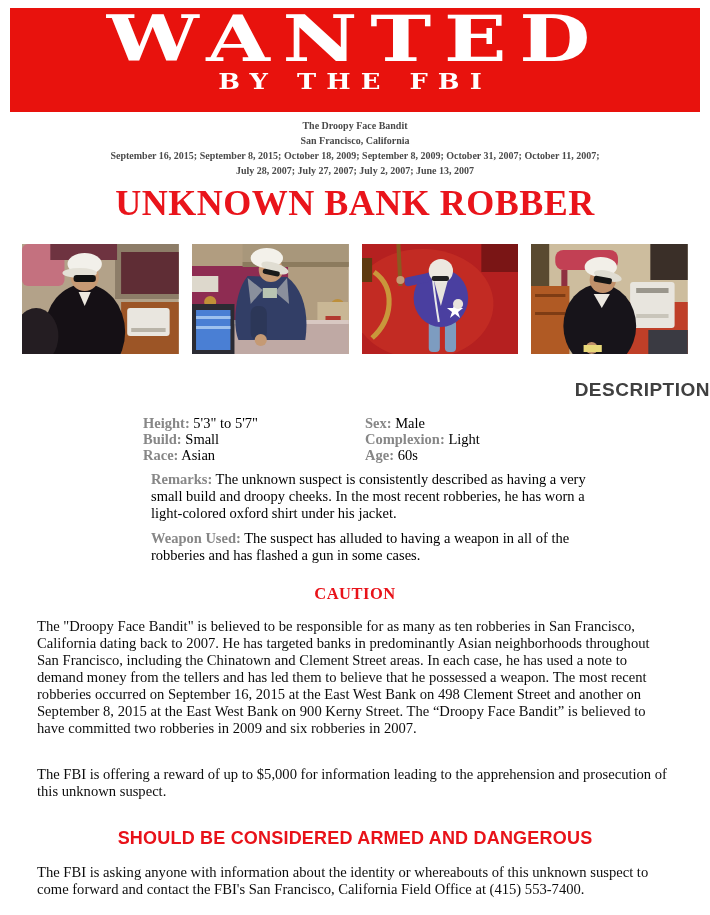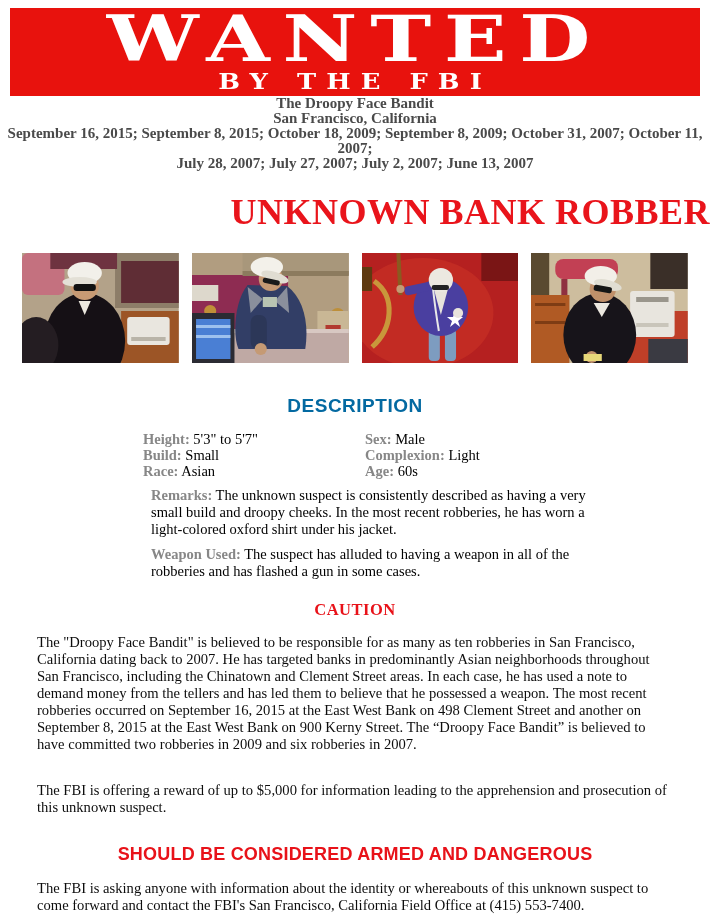--- a/index.html
+++ b/index.html
@@ -10,21 +10,21 @@
     margin: 0 auto;
     background: #ffffff;
     font-family: "Liberation Serif", serif;
     color: #111111;
     overflow: hidden;
   }
 
   
   .banner {
     margin: 8px 10px 0 10px;
-    height: 88px;
+    height: 104px;
     background: #e8120d;
     text-align: center;
     overflow: hidden;
   }
   .banner-title {
     display: inline-block;
     font-family: "DejaVu Serif", serif;
     font-weight: bold;
     font-size: 64px;
     line-height: 60px;
@@ -43,29 +43,30 @@
     line-height: 24px;
     letter-spacing: 9px;
     color: #ffffff;
     transform: scaleX(1.12);
     transform-origin: center;
     white-space: nowrap;
   }
 
   
   .case-header {
-    text-align: center;
-    font-weight: bold;
-    font-size: 15px;
+    margin-top: 6px;
+    text-align: center;
+    font-weight: bold;
+    font-size: 10px;
     line-height: 15px;
     color: #4a4a4a;
   }
   .main-title {
-    margin-top: 21px;
-    text-align: right;
+    margin-top: 5px;
+    text-align: center;
     font-weight: bold;
     font-size: 36px;
     line-height: 40px;
     color: #e9141b;
     letter-spacing: 0.5px;
   }
 
   
   .photos {
     margin: 21px 22px 0 22px;
@@ -74,27 +75,27 @@
   }
   .photo {
     flex: 1 1 0;
     height: 110px;
     overflow: hidden;
   }
   .photo svg { display: block; width: 100%; height: 110px; }
 
   
   .sec-head-sans {
-    margin-top: 32px;
-    text-align: center;
+    margin-top: 25px;
+    text-align: right;
     font-family: "Liberation Sans", sans-serif;
     font-weight: bold;
     font-size: 19px;
     letter-spacing: 0.5px;
-    color: #0369a1;
+    color: #404040;
   }
   .sec-head-serif {
     text-align: center;
     font-weight: bold;
     font-size: 16.5px;
     letter-spacing: 0.5px;
     color: #e81219;
   }
   .caution-head { margin-top: 20px; }
   .reward-head  { margin-top: 32px; }

